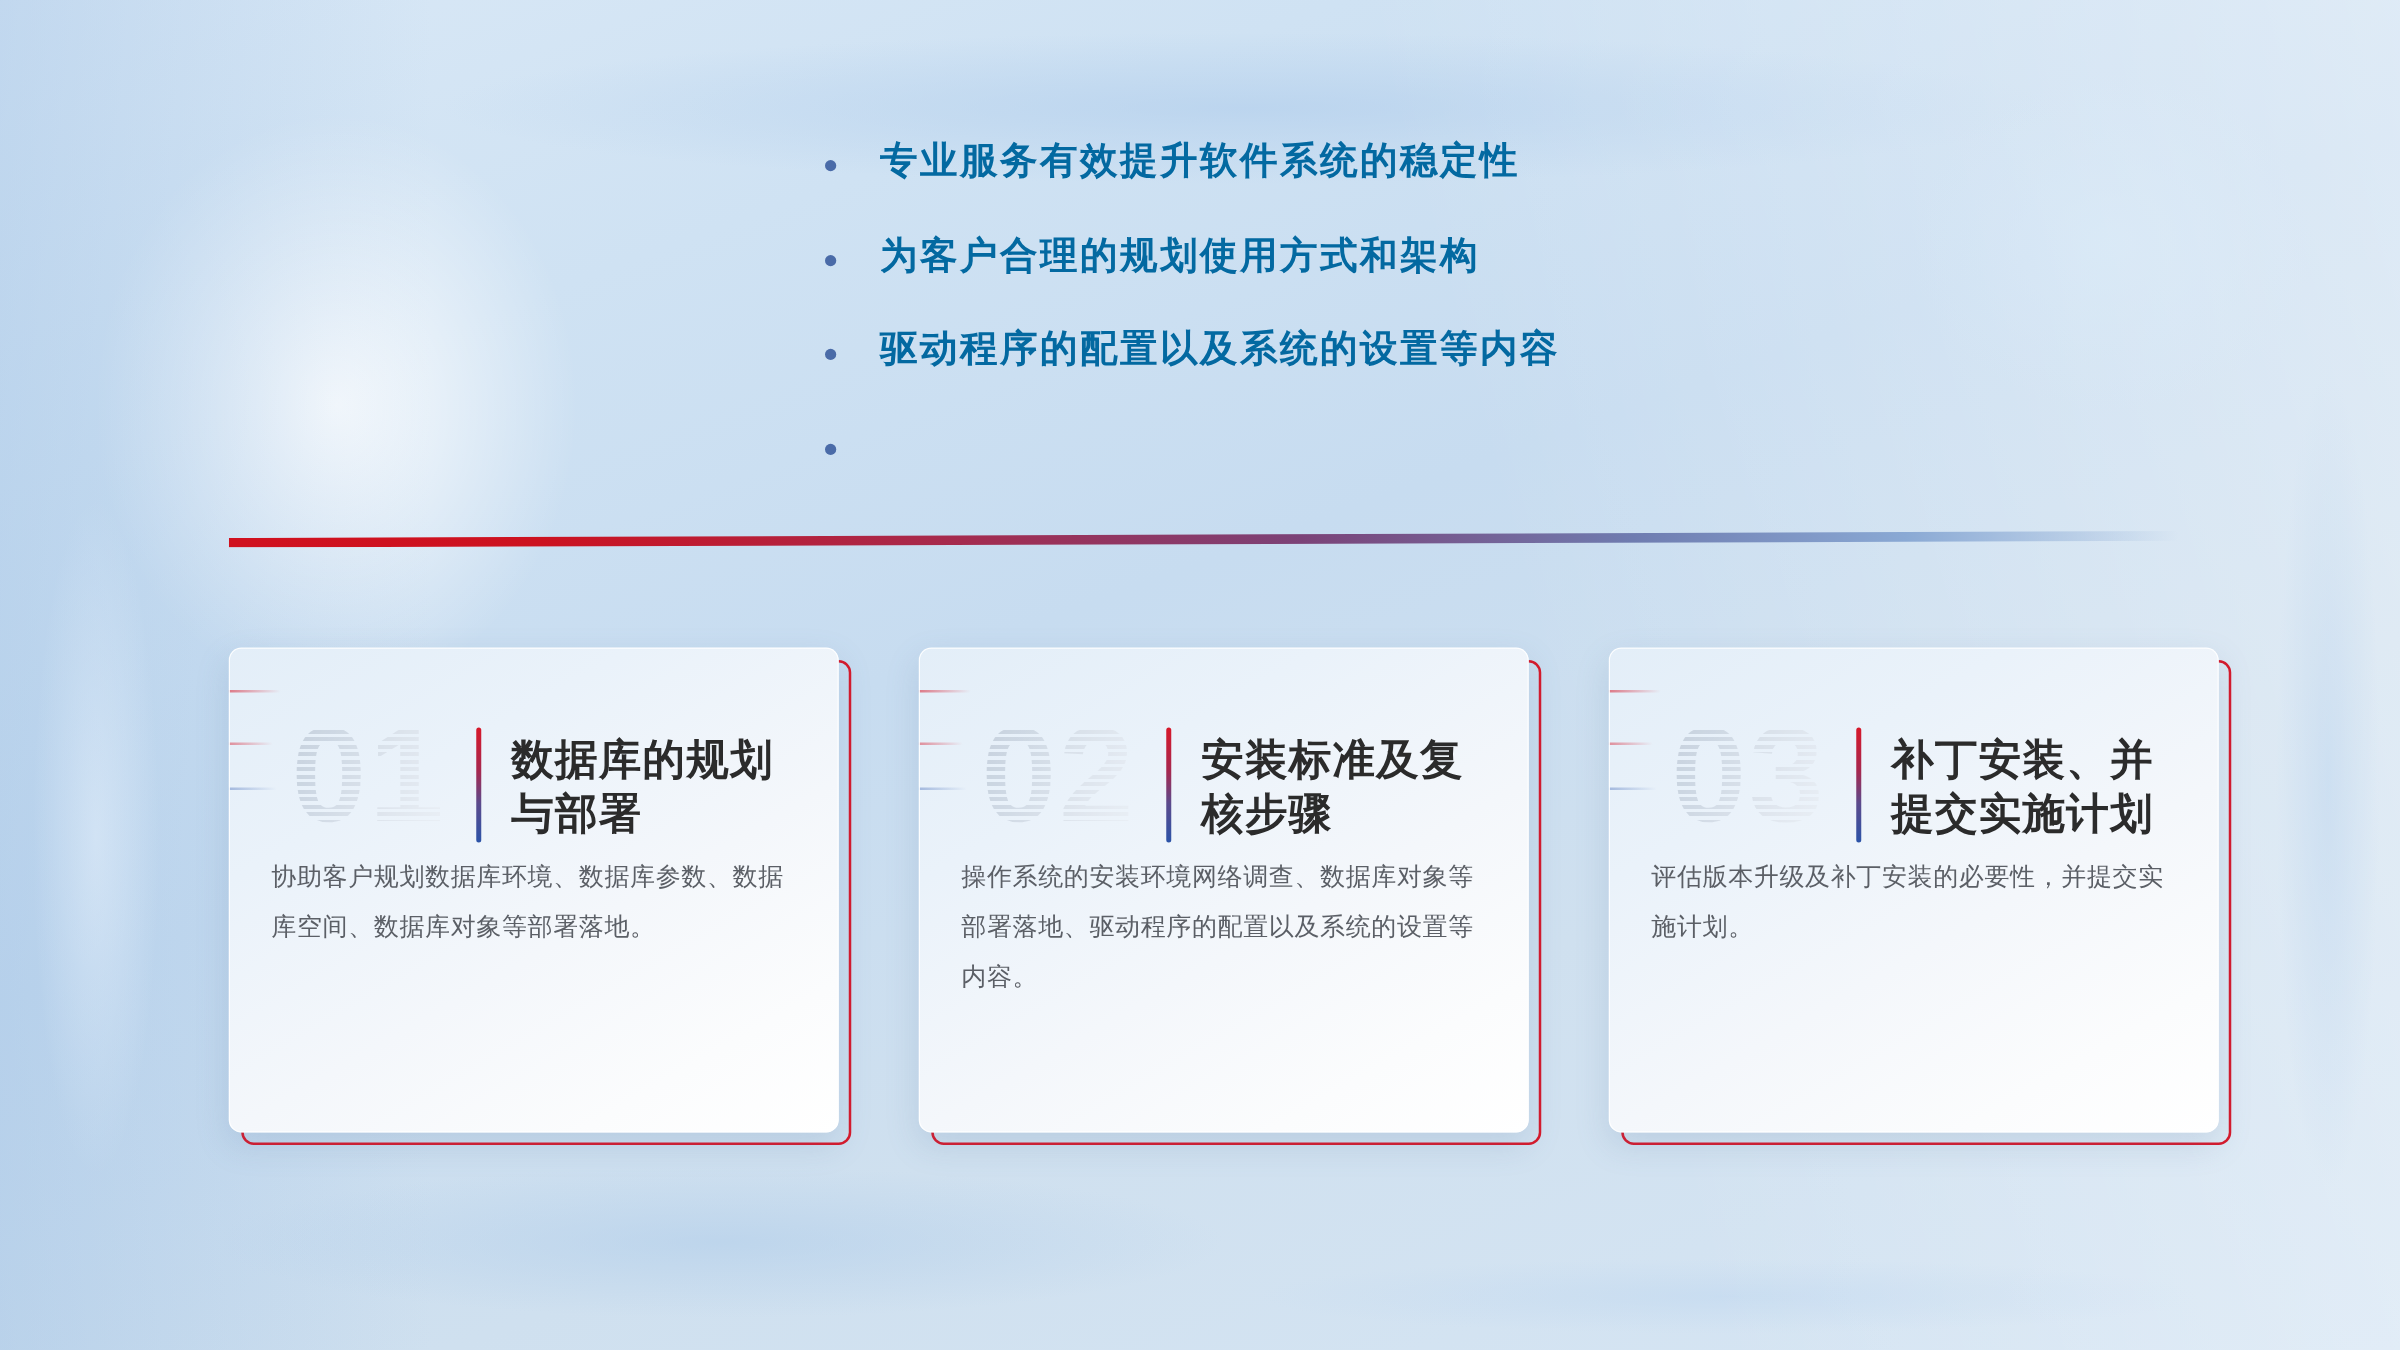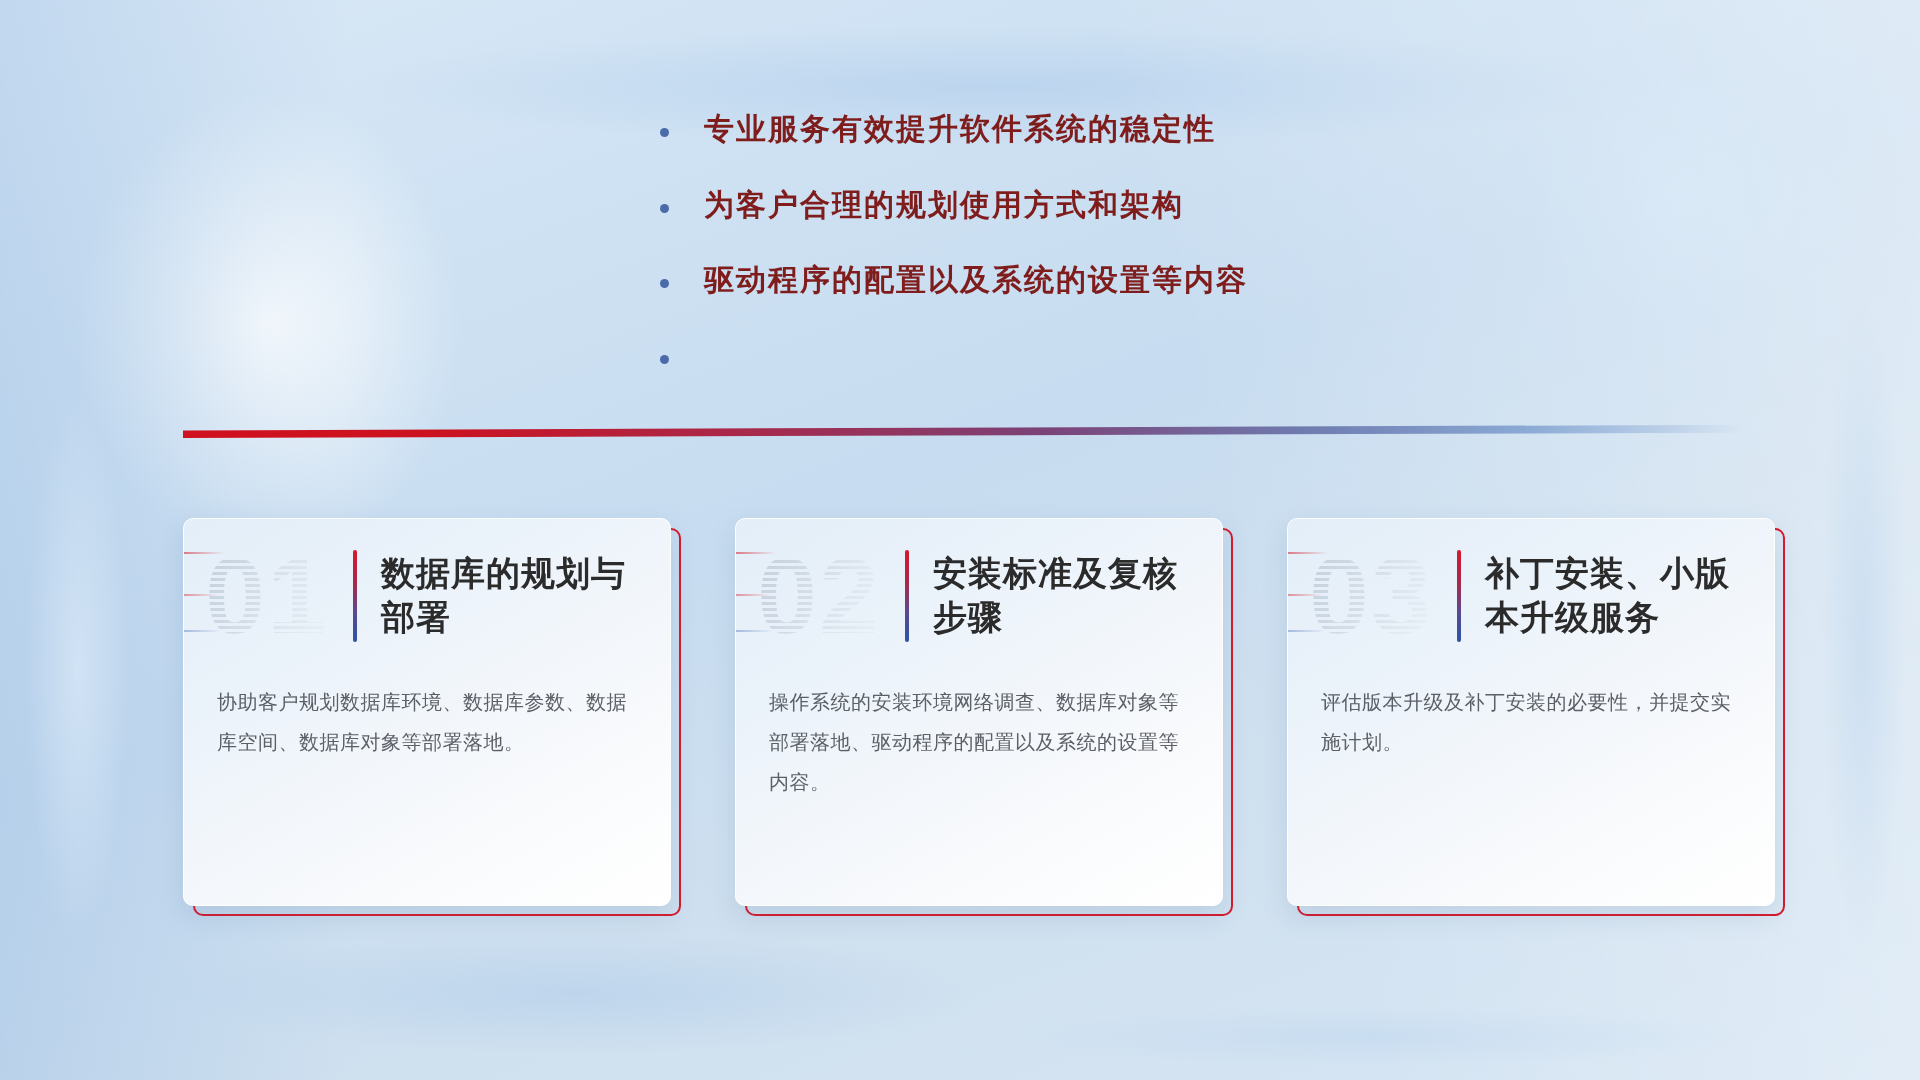--- a/index.html
+++ b/index.html
@@ -25,21 +25,21 @@
   .b10{background:linear-gradient(90deg, rgba(150,186,225,.35) 0%, rgba(150,186,225,0) 18%);}
 
   
   #bullets{position:absolute;left:660px;top:110px;width:760px;}
   .bullet{display:flex;align-items:flex-start;margin-bottom:38px;}
   .dot{
     width:9px;height:9px;border-radius:50%;background:#4a6ba8;
     margin-top:18px;margin-right:35px;flex:none;
   }
   .btext{
-    font-size:30px;line-height:1.25;color:#7f1d1d;letter-spacing:2px;
+    font-size:30px;line-height:1.25;color:#0369a1;letter-spacing:2px;
     font-weight:600;white-space:nowrap;
   }
 
   
   #divider{position:absolute;left:183px;top:424px;width:1560px;height:14px;}
   #divider .wedge{
     position:absolute;left:0;top:0;width:100%;height:100%;
     background:linear-gradient(90deg,#d0111f 0%,#cc1220 16%,#a8294b 36%,#7b4277 55%,#6f7cb0 72%,#8aa9d4 86%,rgba(160,196,234,0) 100%);
     clip-path:polygon(0 46%, 100% 6%, 100% 62%, 0 100%);
   }
@@ -58,22 +58,22 @@
     border-radius:10px;
     background:linear-gradient(150deg,#e3eef8 0%,#eaf2fa 28%,#f4f7fb 58%,#fbfcfd 82%,#ffffff 100%);
     box-shadow:0 10px 26px rgba(90,120,160,.18);
     overflow:hidden;
   }
   .card::after{
     content:"";position:absolute;inset:0;border-radius:10px;
     border:1px solid rgba(255,255,255,.9);pointer-events:none;
   }
   .card-head{
-    position:relative;display:flex;align-items:center;
-    height:156px;padding:0 26px 0 4px;
+    position:relative;display:flex;align-items:flex-end;
+    height:156px;padding:0 26px 0 32px;
   }
   .num{
     position:relative;
     font-size:108px;font-weight:700;line-height:1;
     letter-spacing:2px;
     color:#6f7d92;
     flex:none;width:160px;text-align:center;
     opacity:.42;
     -webkit-mask-image:repeating-linear-gradient(180deg,#000 0px,#000 3px,transparent 3px,transparent 6px);
     mask-image:repeating-linear-gradient(180deg,#000 0px,#000 3px,transparent 3px,transparent 6px);
@@ -169,19 +169,19 @@
     </div>
   </div>
 
   <div class="card-wrap">
     <div class="card-accent"></div>
     <div class="card">
       <div class="card-head">
         <div class="num">03</div>
         <div class="num-slices"></div>
         <div class="divider-bar"></div>
-        <div class="card-title">补丁安装、小版本升级服务</div>
+        <div class="card-title">补丁安装、并提交实施计划</div>
       </div>
       <div class="card-body">评估版本升级及补丁安装的必要性，并提交实施计划。</div>
     </div>
   </div>
 
 </div>
 
 </body></html>

